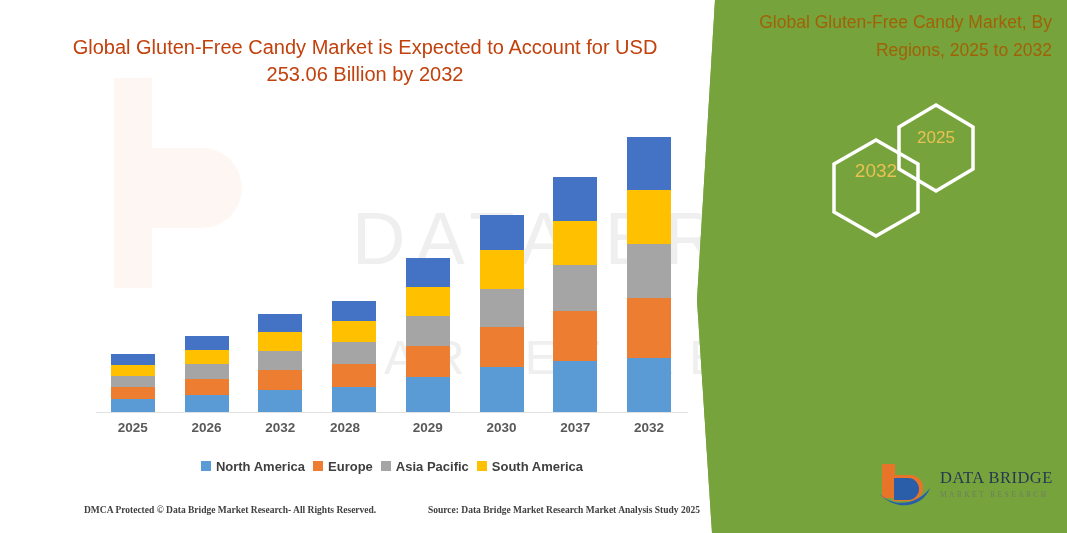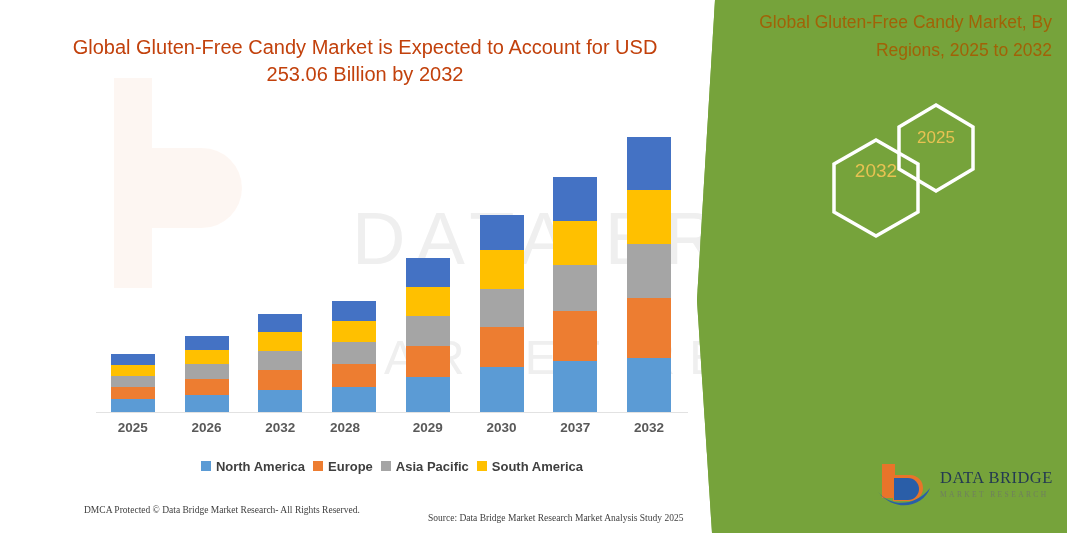--- a/index.html
+++ b/index.html
@@ -89,29 +89,29 @@
   }
   .legend-item { display:flex; align-items:center; gap:5px; }
   .legend-swatch { width:10px; height:10px; display:block; }
   .legend-label {
     font-size:13px; font-weight:bold; color:#3f3f3f;
     font-family:"Liberation Sans", sans-serif; white-space:nowrap;
   }
 
   
   #footer {
-    position:absolute; left:0; top:505px; width:700px; height:20px;
+    position:absolute; left:0; top:505px; width:700px; height:20px;font-weight:bold;
   }
   .footer-text {
     position:absolute; top:0;
     font-family:"Liberation Serif", serif;
     font-size:9.5px; color:#404040; white-space:nowrap;
   }
   #footer-left { left:84px; }
-  #footer-right { left:428px;margin-top:8px; }
+  #footer-right { left:428px; }
 
   
   #right-panel {
     position:absolute; left:682px; top:0; width:385px; height:533px;
     overflow:hidden;
   }
   #green-shape {
     position:absolute; left:0; top:0; width:385px; height:533px;
   }
   #right-title {

